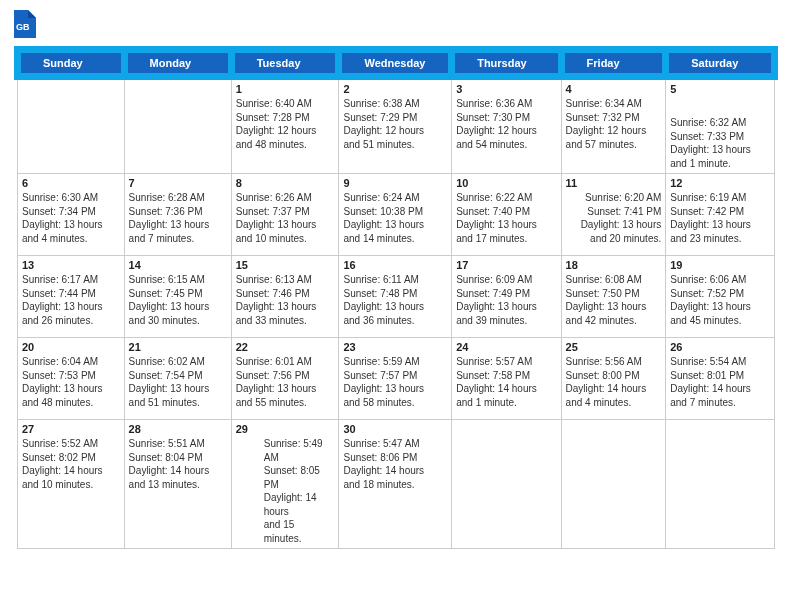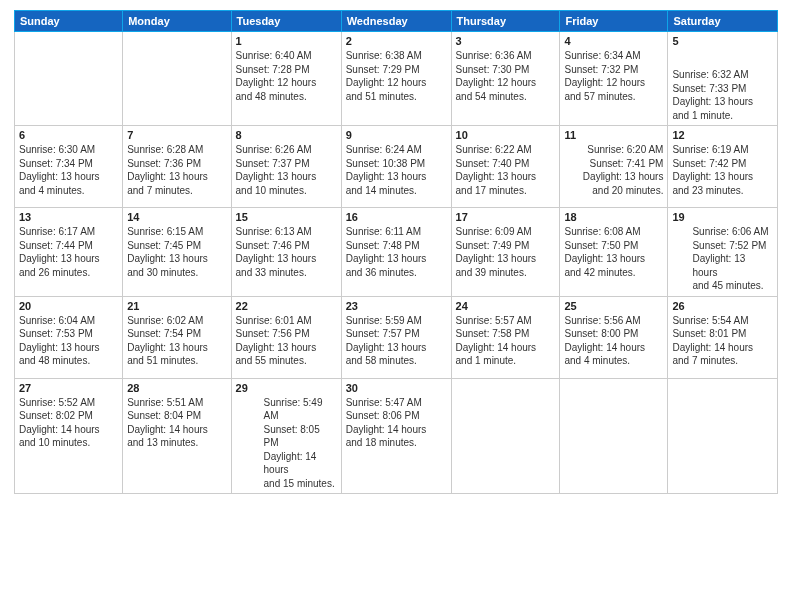--- a/index.html
+++ b/index.html
@@ -55,23 +55,23 @@
     .calendar {
       width: 100%;
       border-collapse: collapse;
       border: 1px solid #ccc;
     }
     .calendar th {
       background: #1565c0;
       color: #fff;
       font-size: 11px;
       font-weight: bold;
-      padding: 4px 5px;
+      padding: 4px 22px;
       text-align: left;
-      border: 1px solid #0ea5e9;
+      border: 7px solid #0ea5e9;
     }
     .calendar td {
       border: 1px solid #ccc;
       vertical-align: top;
       padding: 3px 4px;
       width: 113px;
       min-height: 80px;
       font-size: 9px;
       color: #333;
     }
@@ -87,20 +87,37 @@
       line-height: 1.35;
     }
     tr.week-row td {
       height: 82px;
     }
   </style>
 </head>
 <body>
 
 <div class="page">
+  <div class="header">
+    <div class="logo">
+      <svg class="logo-icon" viewBox="0 0 22 28">
+        <polygon points="0,0 14,0 22,8 22,28 0,28" fill="#1565c0"></polygon>
+        <polygon points="14,0 22,8 14,8" fill="#0d47a1"></polygon>
+        <text x="2" y="20" font-size="9" fill="white" font-family="Arial" font-weight="bold">GB</text>
+      </svg>
+      <div class="logo-text">
+        <span class="logo-general"></span>
+        <span class="logo-blue"></span>
+      </div>
+    </div>
+    <div class="title-block">
+      <div class="title-month"></div>
+      <div class="title-location"></div>
+    </div>
+  </div>
 
   <table class="calendar">
     <thead>
       <tr>
       <th>Sunday</th>
           <th>Monday</th>
           <th>Tuesday</th>
           <th>Wednesday</th>
           <th>Thursday</th>
           <th>Friday</th>
@@ -236,21 +253,21 @@
           </td>
           <td>
             <div class="cell-date">18</div>
             <div class="cell-info" style="white-space: pre-line;">Sunrise: 6:08 AM
 Sunset: 7:50 PM
 Daylight: 13 hours
 and 42 minutes.</div>
           </td>
           <td>
             <div class="cell-date">19</div>
-            <div class="cell-info" style="white-space: pre-line; margin-left: 20px;">Sunrise: 6:06 AM
+            <div class="cell-info" style="white-space: pre-line;">Sunrise: 6:06 AM
 Sunset: 7:52 PM
 Daylight: 13 hours
 and 45 minutes.</div>
           </td>
         </tr>
         <tr class="week-row">
           <td>
             <div class="cell-date">20</div>
             <div class="cell-info" style="white-space: pre-line;">Sunrise: 6:04 AM
 Sunset: 7:53 PM

